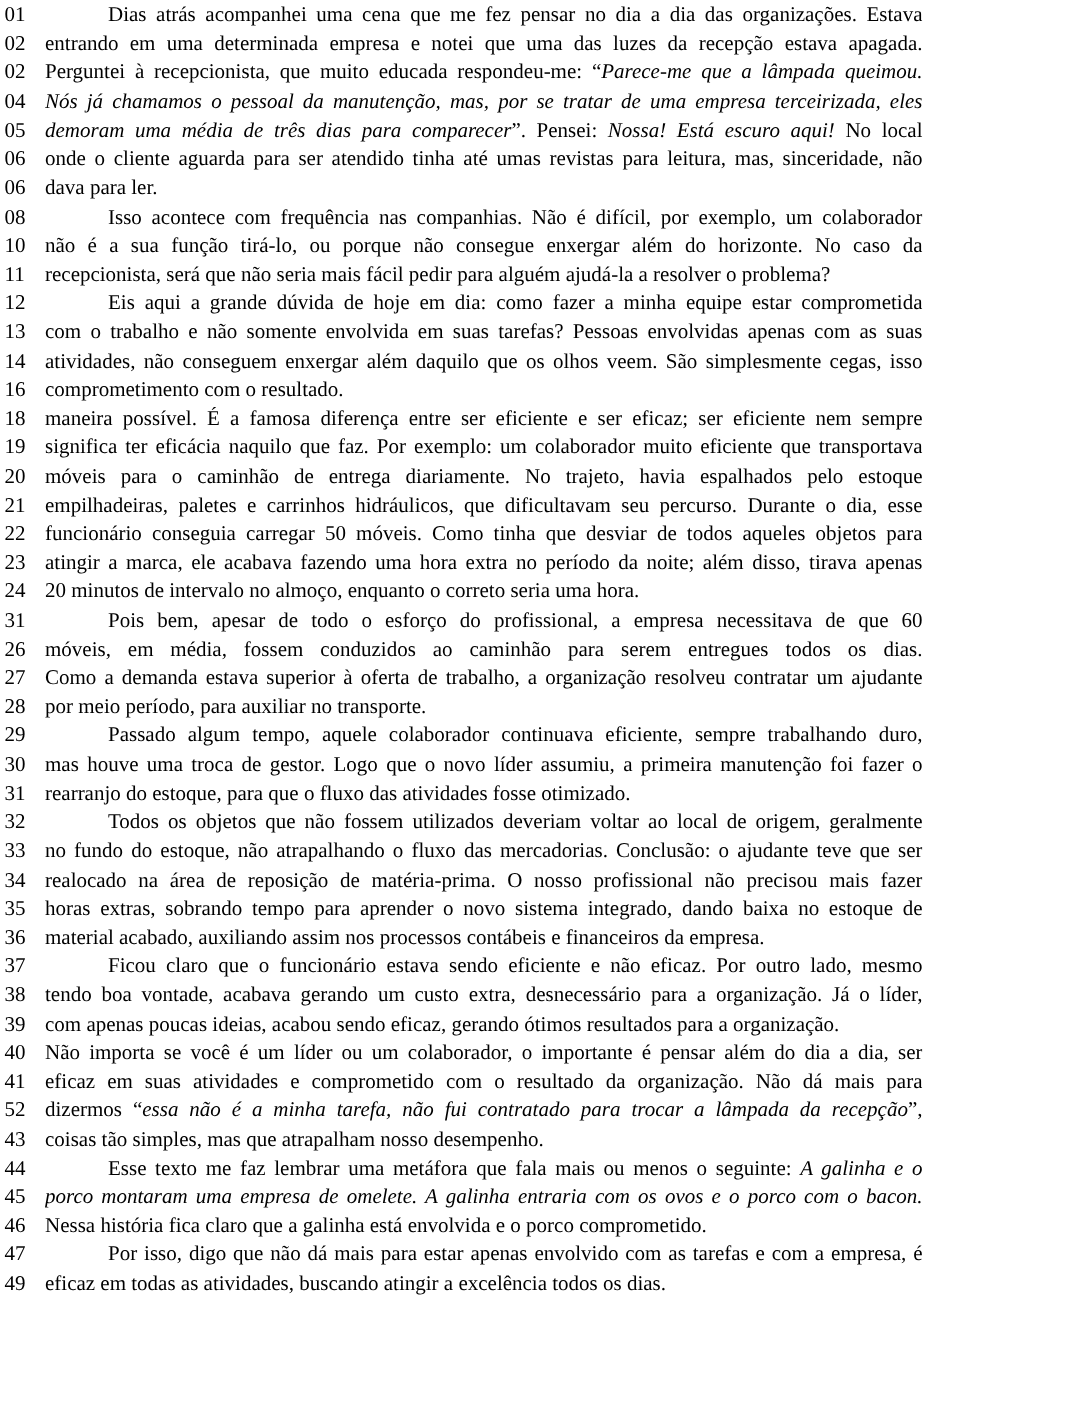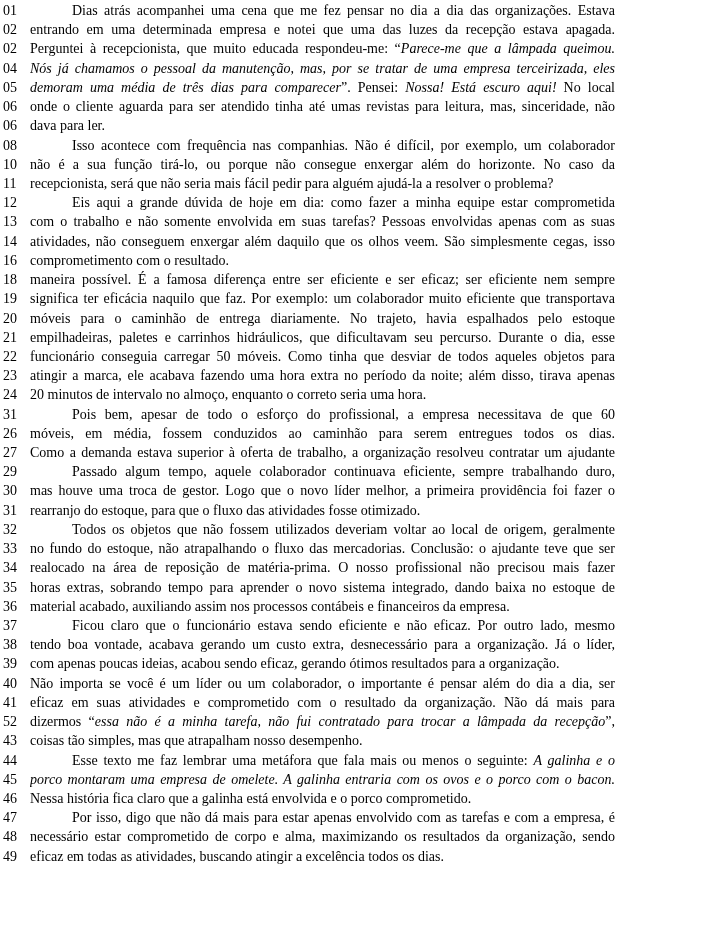--- a/index.html
+++ b/index.html
@@ -137,27 +137,31 @@
     <span class="txt"><span>Pois bem, apesar de todo o esforço do profissional, a empresa necessitava de que 60</span></span>
   </div>
       <div class="row just">
     <span class="num">26</span>
     <span class="txt"><span>móveis, em média, fossem conduzidos ao caminhão para serem entregues todos os dias.</span></span>
   </div>
       <div class="row just">
     <span class="num">27</span>
     <span class="txt"><span>Como a demanda estava superior à oferta de trabalho, a organização resolveu contratar um ajudante</span></span>
   </div>
+      <div class="row end">
+    <span class="num">28</span>
+    <span class="txt"><span>por meio período, para auxiliar no transporte.</span></span>
+  </div>
       <div class="row just indent">
     <span class="num">29</span>
     <span class="txt"><span>Passado algum tempo, aquele colaborador continuava eficiente, sempre trabalhando duro,</span></span>
   </div>
       <div class="row just">
     <span class="num">30</span>
-    <span class="txt"><span>mas houve uma troca de gestor. Logo que o novo líder melhor, a primeira providência foi fazer o</span></span>
+    <span class="txt"><span>mas houve uma troca de gestor. Logo que o novo líder assumiu, a primeira manutenção foi fazer o</span></span>
   </div>
       <div class="row end">
     <span class="num">31</span>
     <span class="txt"><span>rearranjo do estoque, para que o fluxo das atividades fosse otimizado.</span></span>
   </div>
       <div class="row just indent">
     <span class="num">32</span>
     <span class="txt"><span>Todos os objetos que não fossem utilizados deveriam voltar ao local de origem, geralmente</span></span>
   </div>
       <div class="row just">
@@ -212,23 +216,19 @@
     <span class="num">45</span>
     <span class="txt"><span class="it">porco montaram uma empresa de omelete. A galinha entraria com os ovos e o porco com o bacon.</span></span>
   </div>
       <div class="row end">
     <span class="num">46</span>
     <span class="txt"><span>Nessa história fica claro que a galinha está envolvida e o porco comprometido.</span></span>
   </div>
       <div class="row just indent">
     <span class="num">47</span>
     <span class="txt"><span>Por isso, digo que não dá mais para estar apenas envolvido com as tarefas e com a empresa, é</span></span>
-  </div>
-      <div class="row just">
-    <span class="num">48</span>
-    <span class="txt"><span>necessário estar comprometido de corpo e alma, maximizando os resultados da organização, sendo</span></span>
   </div>
       <div class="row end">
     <span class="num">49</span>
     <span class="txt"><span>eficaz em todas as atividades, buscando atingir a excelência todos os dias.</span></span>
   </div>
     </div>
 </div>
 
 </body></html>

